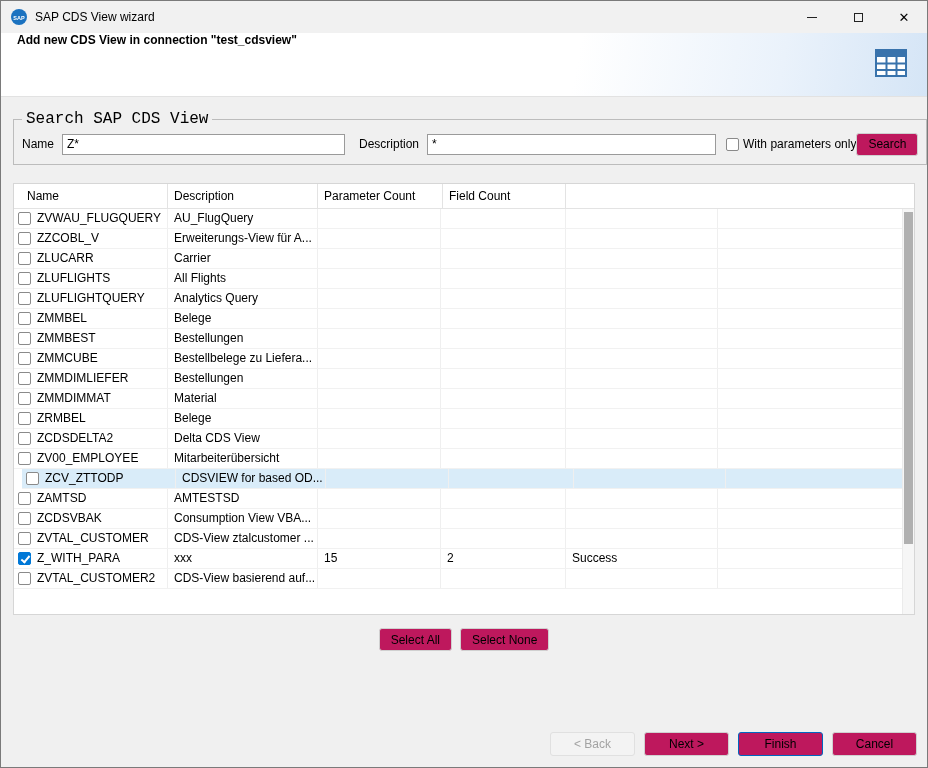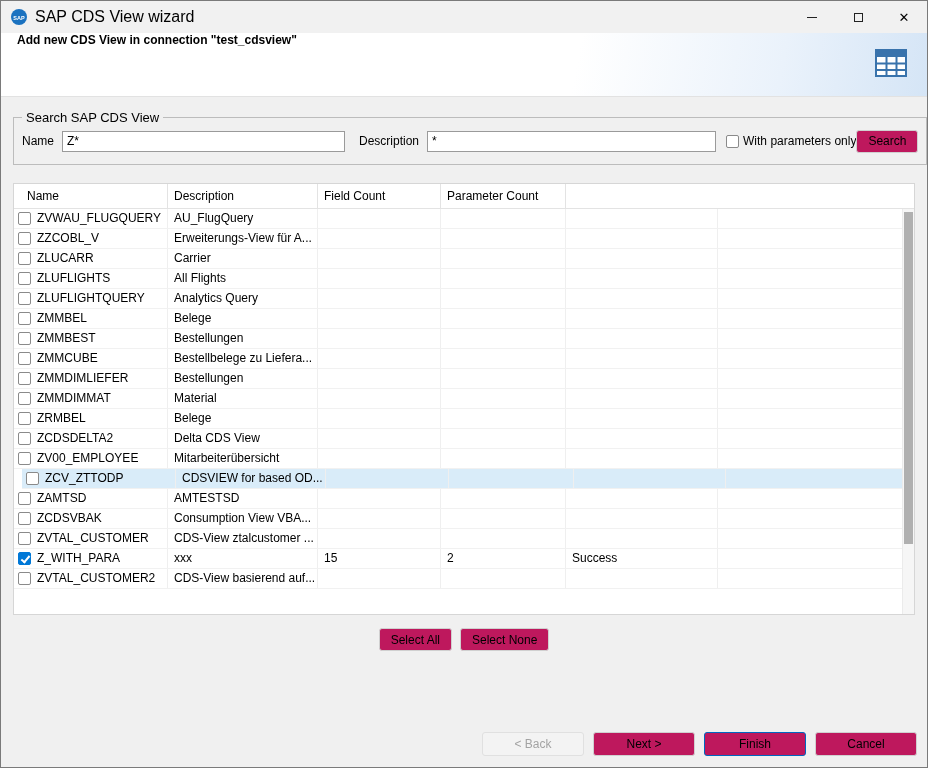--- a/index.html
+++ b/index.html
@@ -18,21 +18,21 @@
   }
 
   
   .titlebar {
     height: 32px;
     display: flex; align-items: center;
     padding-left: 10px;
     background: #f1f1f1;
   }
   .app-icon { width: 16px; height: 16px; margin-right: 8px; display: flex; flex: none; }
-  .caption { font-size: 16px; }
+  .caption { font-size: 12px; }
   .win-controls { margin-left: auto; display: flex; height: 100%; }
   .win-btn { width: 46px; height: 100%; display: flex; align-items: center; justify-content: center; }
   .min-glyph { width: 10px; height: 1px; background: #222; display: block; }
   .max-glyph { width: 9px; height: 9px; border: 1px solid #222; display: block; }
   .close-glyph { font-size: 13px; line-height: 1; }
 
   
   .header {
     height: 64px;
     background: linear-gradient(100deg, #ffffff 62%, #eaf2fb 84%, #d5e5f6 100%);
@@ -42,21 +42,21 @@
   .header-title { position: absolute; left: 16px; top: 0; font-weight: bold; }
   .header-icon { position: absolute; right: 20px; top: 16px; }
 
   
   .search-group {
     margin: 13px 12px 0;
     border: 1px solid #bcbcbc;
     height: 55px;
     padding: 2px 8px 6px;
   }
-  .search-group legend { padding: 0 4px; font-size: 13px; }
+  .search-group legend { padding: 0 4px; font-size: 16px; font-family: Liberation Mono, monospace; }
   .search-row { display: flex; align-items: center; height: 28px; }
   .lbl { margin-right: 8px; white-space: nowrap; }
   .txt {
     height: 21px; border: 1px solid #9a9a9a; padding: 0 4px;
     font: inherit; background: #fff;
   }
   .name-txt { width: 283px; }
   .desc-lbl { margin-left: 14px; }
   .desc-txt { width: 289px; }
   .params { display: flex; align-items: center; margin-left: 10px; white-space: nowrap; }
@@ -126,21 +126,21 @@
 
   
   .select-row { display: flex; justify-content: center; gap: 8px; margin-top: 13px; }
 
   
   .footer {
     position: absolute; left: 0; right: 0; bottom: 0; height: 47px;
     display: flex; align-items: center; justify-content: flex-end;
     gap: 9px; padding-right: 10px;
   }
-  .footer-btn { width: 102px; height: 24px; }
+  .footer-btn { width: 85px; height: 24px; }
   .footer-btn.finish { border-color: #0067c0; }
   .footer-btn.disabled { color: #a3a3a3; background: #f3f3f3; border-color: #e0e0e0; }
 </style>
 </head>
 <body>
 
 <div class="window">
 
   <div class="titlebar">
     <span class="app-icon">
@@ -189,22 +189,22 @@
         <span>With parameters only</span>
       </div>
       <button class="btn search-btn">Search</button>
     </div>
   </fieldset>
 
   <div class="table">
     <div class="thead">
       <div class="hcell col-name">Name</div>
       <div class="hcell col-desc">Description</div>
+      <div class="hcell col-pc">Parameter Count</div>
       <div class="hcell col-fc">Field Count</div>
-      <div class="hcell col-pc">Parameter Count</div>
       <div class="hcell col-fill"></div>
     </div>
     <div class="tbody">
         <div class="trow">
           <div class="tcell col-name">
             <span class="checkbox"></span>
             <span class="row-name">ZVWAU_FLUGQUERY</span>
           </div>
           <div class="tcell col-desc">AU_FlugQuery</div>
           <div class="tcell col-fc"></div>

